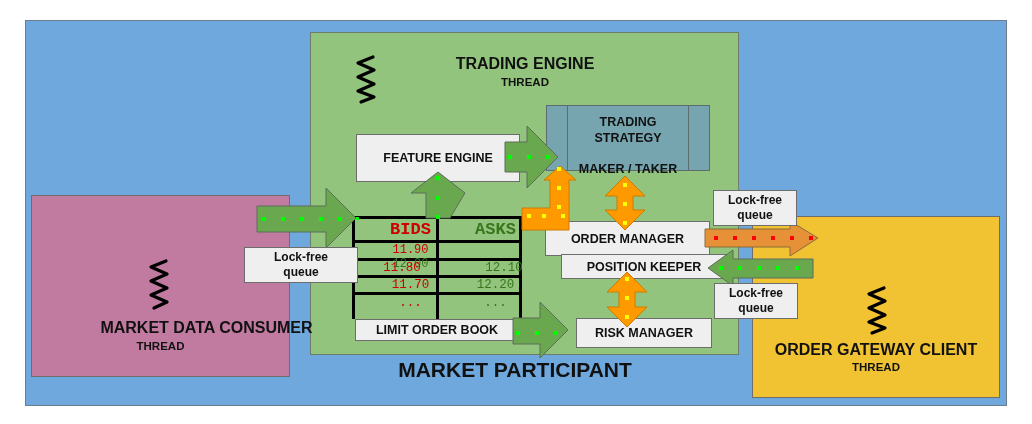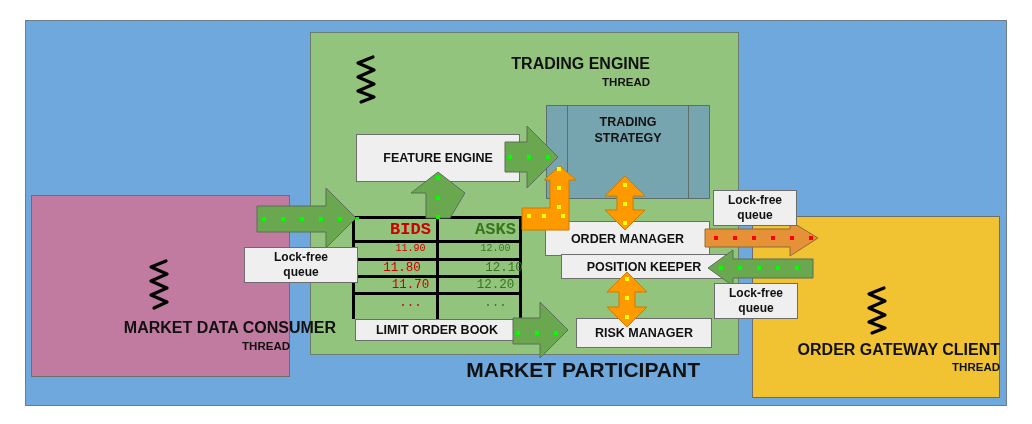--- a/index.html
+++ b/index.html
@@ -6,24 +6,24 @@
   body { width:1032px; height:424px; position:relative; overflow:hidden;
          font-family:"Liberation Sans", sans-serif; }
   .abs { position:absolute; box-sizing:border-box; }
   .outer { left:25px; top:20px; width:982px; height:386px; background:#6fa8dc; border:1px solid #6d7d8d; }
   .engine { left:310px; top:32px; width:429px; height:323px; background:#93c47d; border:1px solid #6d7d6d; }
   .mdc { left:31px; top:195px; width:259px; height:182px; background:#c27ba0; border:1px solid #6d6d6d; }
   .ogc { left:752px; top:216px; width:248px; height:182px; background:#f1c232; border:1px solid #6d6d6d; }
   .box { background:#efefef; border:1px solid #6d6d6d; font-weight:bold; font-size:12.5px; color:#111;
          display:flex; align-items:center; justify-content:center; text-align:center; }
   .qbox { font-size:12px; line-height:15px; }
-  .strategy { left:546px; top:105px; width:164px; height:94px; background:#76a5af; border:1px solid #5d6d6d; }
+  .strategy { left:546px; top:105px; width:164px; height:66px; background:#76a5af; border:1px solid #5d6d6d; }
   .strategy .inner { position:absolute; left:20px; right:20px; top:0; bottom:0; border-left:1px solid #5d6d6d; border-right:1px solid #5d6d6d; }
   .strategy .t { position:absolute; left:0; right:0; text-align:center; font-weight:bold; font-size:12.5px; color:#111; }
-  .title { font-weight:bold; color:#111; text-align:right; }
+  .title { font-weight:bold; color:#111; text-align:center; }
   .lob { left:352px; top:216px; width:170px; height:103px; }
   .lob-grid { position:absolute; left:0; top:0; width:170px; height:103px; border-left:3px solid #000; border-right:3px solid #000; border-top:3px solid #000; box-sizing:border-box; }
   .lob-row { position:absolute; left:16px; width:170px; display:flex;font-family:Liberation Mono, monospace; }
   .lob-cell { width:85px; text-align:center; }
   .hline { position:absolute; left:0; width:170px; height:3px; background:#000; }
   .vline { position:absolute; top:0; width:3px; height:103px; background:#000; left:84px; }
   svg.overlay { position:absolute; left:0; top:0; }
 </style>
 </head>
 <body>
@@ -42,38 +42,39 @@
 <div class="abs ogc"></div>
 <div class="abs title" style="left:752px;top:341px;width:248px;font-size:16px;">ORDER GATEWAY CLIENT</div>
 <div class="abs title" style="left:752px;top:361px;width:248px;font-size:11.5px;">THREAD</div>
 
 <div class="abs box" style="left:356px;top:134px;width:164px;height:48px;">FEATURE ENGINE</div>
 
 <div class="abs strategy">
   <div class="inner"></div>
   <div class="t" style="top:9px;">TRADING</div>
   <div class="t" style="top:25px;">STRATEGY</div>
+  <div class="t" style="top:56px;">MAKER / TAKER</div>
 </div>
 
 <div class="abs box" style="left:545px;top:221px;width:165px;height:35px;">ORDER MANAGER</div>
 <div class="abs box" style="left:561px;top:254px;width:166px;height:25px;">POSITION KEEPER</div>
 <div class="abs box" style="left:576px;top:318px;width:136px;height:30px;">RISK MANAGER</div>
 
 <div class="abs lob">
   <div class="lob-grid"></div>
   <div class="vline"></div>
   <div class="hline" style="top:24px;"></div>
   <div class="hline" style="top:42px;"></div>
   <div class="hline" style="top:59px;"></div>
   <div class="hline" style="top:76px;"></div>
   <div class="lob-row" style="top:4px;font-weight:bold;font-size:17px;">
     <div class="lob-cell" style="color:#cc0000;">BIDS</div>
     <div class="lob-cell" style="color:#38761d;">ASKS</div>
   </div>
-  <div class="lob-row" style="top:27px;font-size:10px;">
+  <div class="lob-row" style="top:27px;font-size:12px;flex-direction:column;">
     <div class="lob-cell" style="color:#cc0000;">11.90</div>
     <div class="lob-cell" style="color:#38761d;">12.00</div>
   </div>
   <div class="lob-row" style="top:45px;font-size:12.5px;">
     <div class="lob-cell" style="color:#cc0000;">11.80</div>
     <div class="lob-cell" style="color:#38761d;padding-left:34px;">12.10</div>
   </div>
   <div class="lob-row" style="top:62px;font-size:12.5px;">
     <div class="lob-cell" style="color:#cc0000;">11.70</div>
     <div class="lob-cell" style="color:#38761d;">12.20</div>

